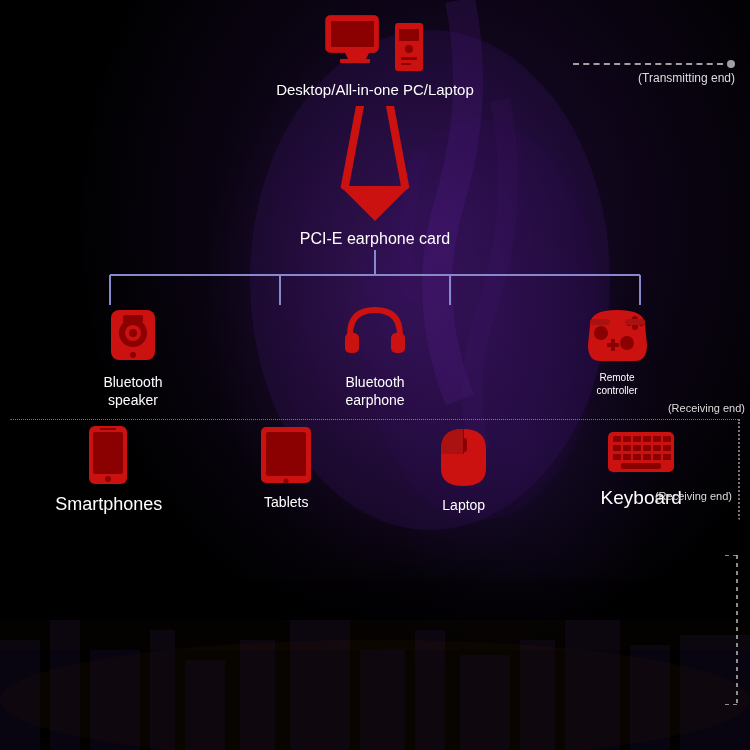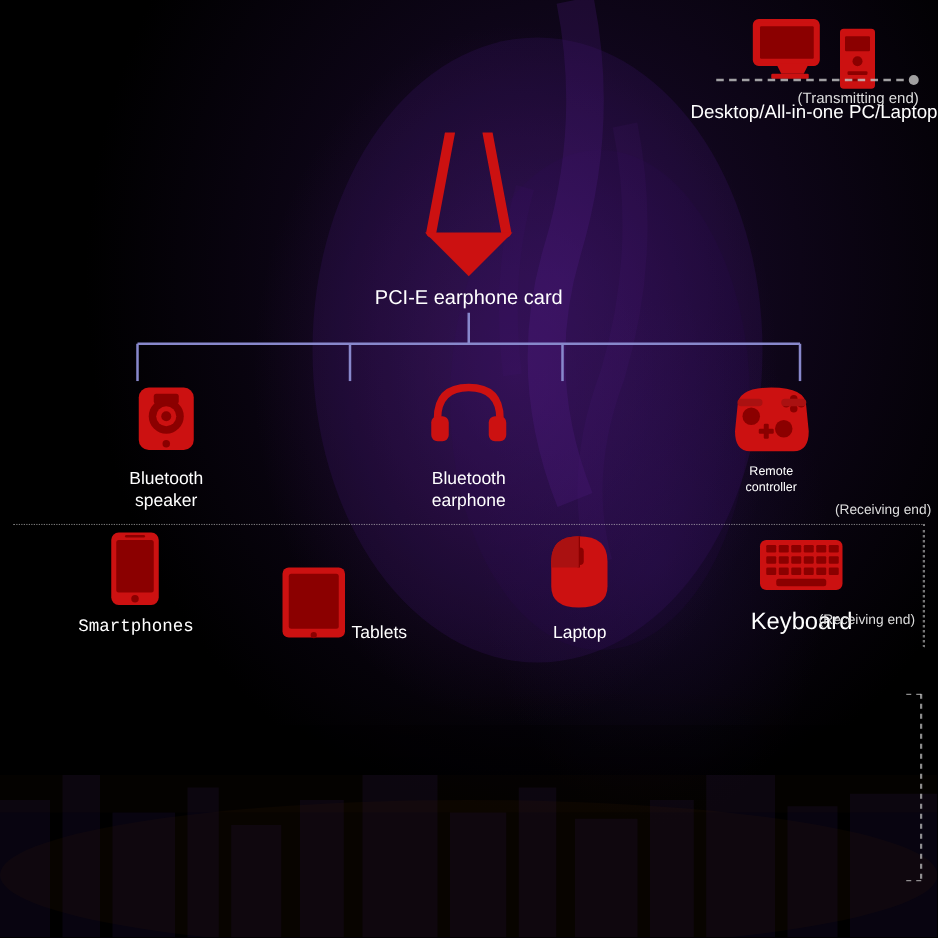--- a/index.html
+++ b/index.html
@@ -79,21 +79,21 @@
     <rect x="565" y="620" width="55" height="130" fill="rgba(20,10,40,0.8)"></rect>
     <rect x="630" y="645" width="40" height="105" fill="rgba(20,10,40,0.8)"></rect>
     <rect x="680" y="635" width="70" height="115" fill="rgba(20,10,40,0.8)"></rect>
 
     <rect x="0" y="620" width="750" height="30" fill="rgba(180,100,0,0.05)"></rect>
     <ellipse cx="375" cy="700" rx="375" ry="60" fill="rgba(200,100,0,0.08)"></ellipse>
   </svg>
 
   <div style="position:relative;z-index:2;padding-top:15px;">
 
-    <div style="position:relative;display:flex;justify-content:flex-end;align-items:flex-start;">
+    <div style="position:relative;display:flex;justify-content:center;align-items:flex-start;">
 
       <div style="display:flex;flex-direction:column;align-items:center;">
         <div style="display:flex;align-items:flex-end;gap:4px;">
 
           <svg width="65" height="58" viewBox="0 0 65 58" fill="#cc1111">
             <rect x="5" y="2" width="48" height="34" rx="3" ry="3"></rect>
             <rect x="5" y="2" width="48" height="34" rx="3" ry="3" fill="none" stroke="#cc1111" stroke-width="3"></rect>
             <rect x="3" y="2" width="50" height="34" rx="3" fill="none" stroke="#cc1111" stroke-width="3.5"></rect>
             <rect x="4" y="3" width="49" height="33" rx="2" fill="#cc1111"></rect>
             <rect x="7" y="6" width="43" height="26" rx="1" fill="#8b0000"></rect>
@@ -218,24 +218,24 @@
 
       <div style="display:flex;justify-content:space-around;padding:0 20px;">
 
         <div style="display:flex;flex-direction:column;align-items:center;width:130px;">
           <svg width="55" height="62" viewBox="0 0 55 62" fill="#cc1111">
             <rect x="8" y="2" width="38" height="58" rx="6" fill="#cc1111"></rect>
             <rect x="12" y="8" width="30" height="42" rx="2" fill="#8b0000"></rect>
             <circle cx="27" cy="55" r="3" fill="#8b0000"></circle>
             <rect x="19" y="4" width="16" height="2" rx="1" fill="#8b0000"></rect>
           </svg>
-          <div style="color:white;font-size:14px;text-align:center;margin-top:8px;font-family:Liberation Mono, monospace;">Smartphones</div>
-        </div>
-
-        <div style="display:flex;align-items:flex-end;width:130px;">
+          <div style="color:white;font-size:18px;text-align:center;margin-top:8px;">Smartphones</div>
+        </div>
+
+        <div style="display:flex;flex-direction:column;align-items:center;width:130px;">
           <svg width="60" height="62" viewBox="0 0 60 62" fill="#cc1111">
             <rect x="5" y="3" width="50" height="56" rx="5" fill="#cc1111"></rect>
             <rect x="10" y="8" width="40" height="44" rx="2" fill="#8b0000"></rect>
             <circle cx="30" cy="57" r="2.5" fill="#8b0000"></circle>
           </svg>
           <div style="color:white;font-size:14px;text-align:center;margin-top:8px;">Tablets</div>
         </div>
 
         <div style="display:flex;flex-direction:column;align-items:center;width:130px;">
           <svg width="55" height="65" viewBox="0 0 55 65" fill="#cc1111">

